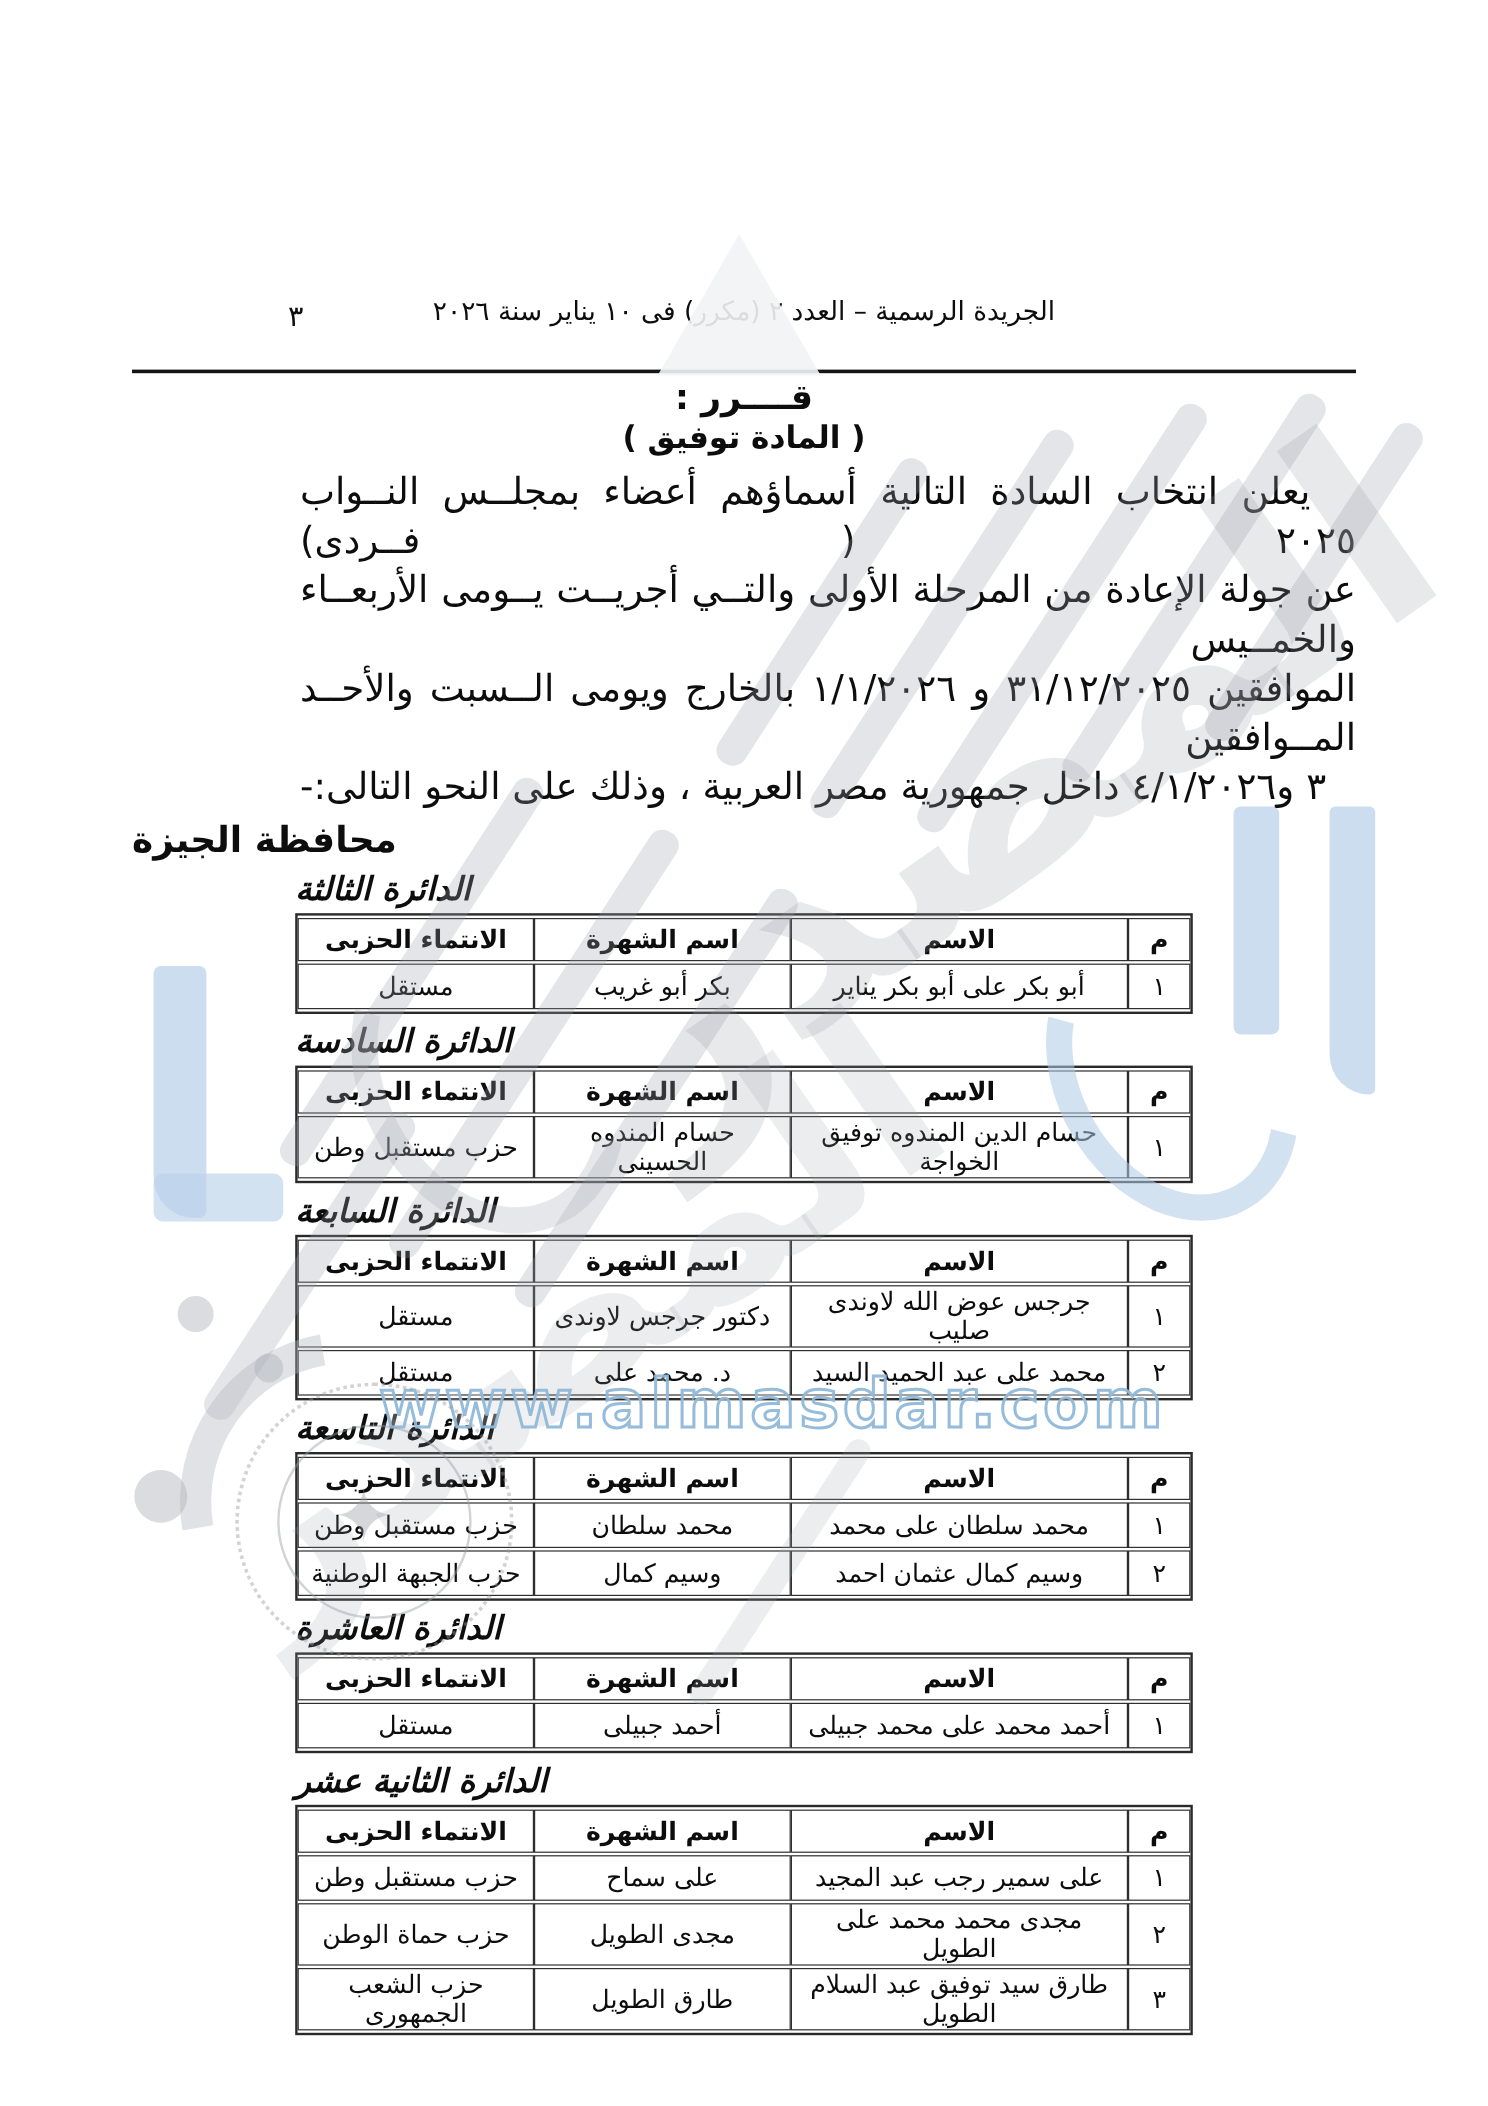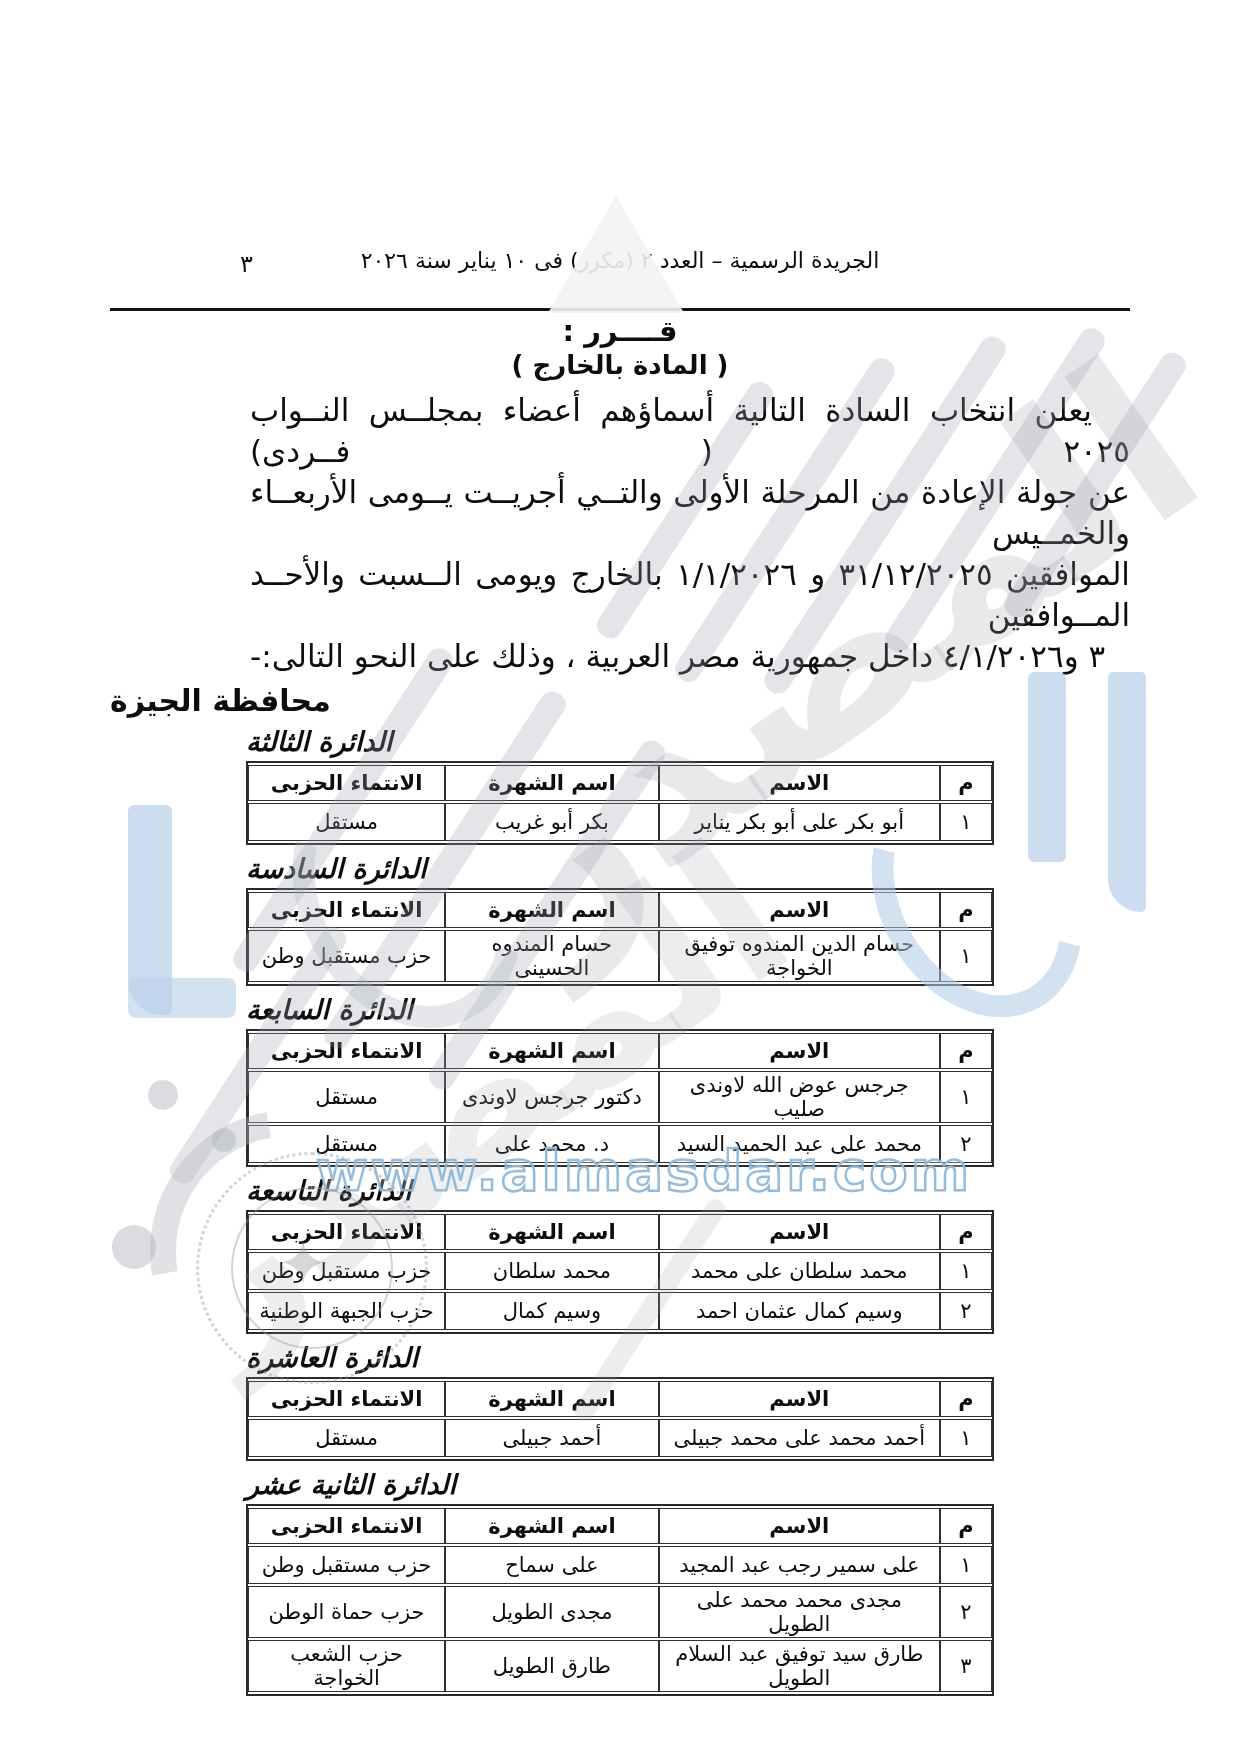--- a/index.html
+++ b/index.html
@@ -71,21 +71,21 @@
   <div class="content">
 
     <div class="hdr-row">
       <div class="hdr-title">الجريدة الرسمية – العدد ٢ (مكرر) فى ١٠ يناير سنة ٢٠٢٦</div>
       <span class="page-num">٣</span>
     </div>
 
     <div class="hrule"></div>
 
     <div class="decree-title">قــــرر :</div>
-    <div class="article-title">( المادة بالخارج )</div>
+    <div class="article-title">( المادة توفيق )</div>
 
     <div class="paragraph">
       <div class="par-line first">يعلن انتخاب السادة التالية أسماؤهم أعضاء بمجلــس النــواب ٢٠٢٥ ( فــردى)</div>
       <div class="par-line">عن جولة الإعادة من المرحلة الأولى والتــي أجريــت يــومى الأربعــاء والخمــيس</div>
       <div class="par-line">الموافقين ٣١/١٢/٢٠٢٥ و ١/١/٢٠٢٦ بالخارج ويومى الــسبت والأحــد المــوافقين</div>
       <div class="par-line last">٣ و٤/١/٢٠٢٦ داخل جمهورية مصر العربية ، وذلك على النحو التالى:-</div>
     </div>
 
     <div class="gov-title">محافظة الجيزة</div>
 
@@ -275,21 +275,21 @@
                 <tr>
                   <td>٢</td>
                   <td>مجدى محمد محمد على الطويل</td>
                   <td>مجدى الطويل</td>
                   <td>حزب حماة الوطن</td>
                 </tr>
                 <tr>
                   <td>٣</td>
                   <td>طارق سيد توفيق عبد السلام الطويل</td>
                   <td>طارق الطويل</td>
-                  <td>حزب الشعب الخواجة</td>
+                  <td>حزب الشعب الجمهورى</td>
                 </tr>
               </tbody>
             </table>
           </div>
         </div>
       </div>
   </div>
 
   <div class="wm">
     <div class="tri"></div>

